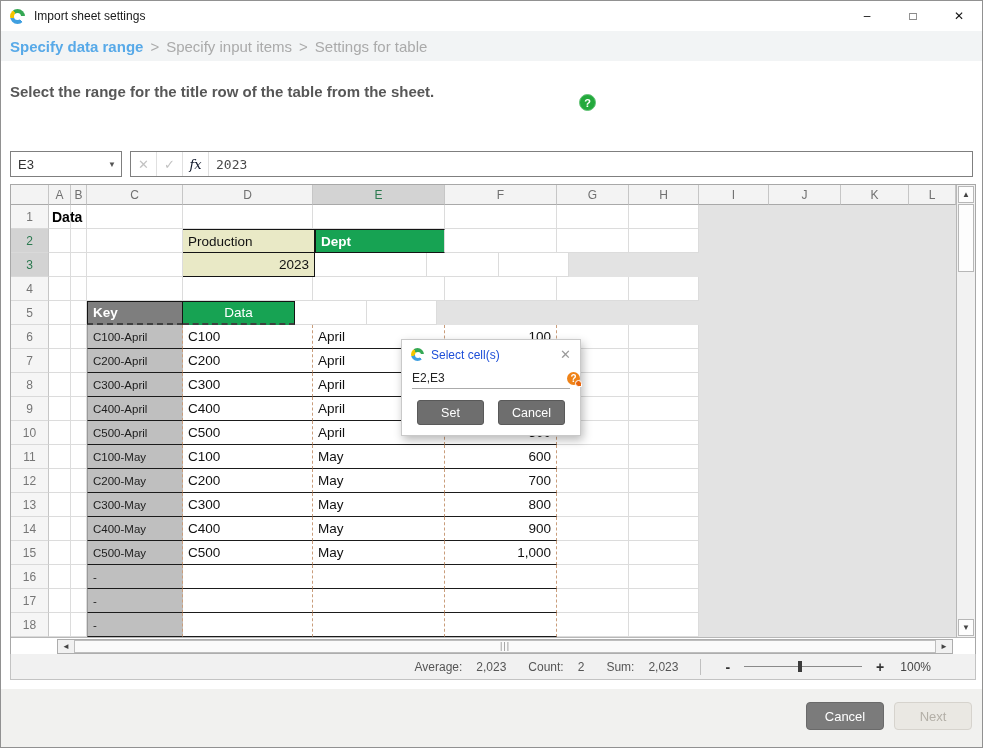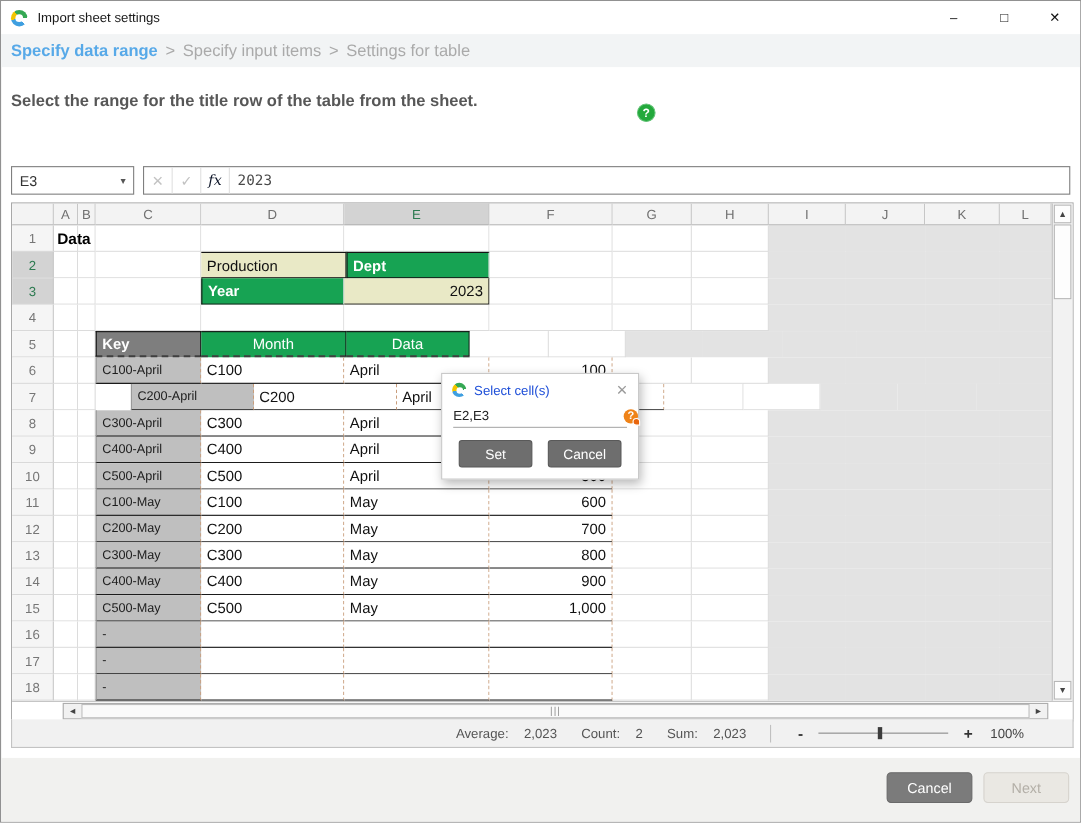--- a/index.html
+++ b/index.html
@@ -213,21 +213,20 @@
             <div class="cell dead" style="width: 70px;"></div>
             <div class="cell dead" style="width: 72px;"></div>
             <div class="cell dead" style="width: 68px;"></div>
             <div class="cell dead" style="flex: 1 1 0%;"></div>
           </div>
           <div class="grid-row">
             <div class="row-hdr sel" style="width: 38px;">3</div>
             <div class="cell" style="width: 22px;"></div>
             <div class="cell" style="width: 16px;"></div>
             <div class="cell" style="width: 96px;"></div>
-            <div class="cell green pad blk blk-left" style="width: 130px;">Year</div>
             <div class="cell cream num blk blk-right" style="width: 132px;">2023</div>
             <div class="cell" style="width: 112px;"></div>
             <div class="cell" style="width: 72px;"></div>
             <div class="cell" style="width: 70px;"></div>
             <div class="cell dead" style="width: 70px;"></div>
             <div class="cell dead" style="width: 72px;"></div>
             <div class="cell dead" style="width: 68px;"></div>
             <div class="cell dead" style="flex: 1 1 0%;"></div>
           </div>
           <div class="grid-row">
@@ -243,21 +242,20 @@
             <div class="cell dead" style="width: 70px;"></div>
             <div class="cell dead" style="width: 72px;"></div>
             <div class="cell dead" style="width: 68px;"></div>
             <div class="cell dead" style="flex: 1 1 0%;"></div>
           </div>
           <div class="grid-row">
             <div class="row-hdr" style="width: 38px;">5</div>
             <div class="cell" style="width: 22px;"></div>
             <div class="cell" style="width: 16px;"></div>
             <div class="cell k-hdr pad" style="width: 96px;">Key</div>
-            <div class="cell g-hdr ctr" style="width: 132px;">Month</div>
             <div class="cell g-hdr ctr" style="width: 112px;">Data</div>
             <div class="cell" style="width: 72px;"></div>
             <div class="cell" style="width: 70px;"></div>
             <div class="cell dead" style="width: 70px;"></div>
             <div class="cell dead" style="width: 72px;"></div>
             <div class="cell dead" style="width: 68px;"></div>
             <div class="cell dead" style="flex: 1 1 0%;"></div>
           </div>
           <div class="grid-row">
             <div class="row-hdr" style="width: 38px;">6</div>
@@ -271,21 +269,21 @@
             <div class="cell" style="width: 70px;"></div>
             <div class="cell dead" style="width: 70px;"></div>
             <div class="cell dead" style="width: 72px;"></div>
             <div class="cell dead" style="width: 68px;"></div>
             <div class="cell dead" style="flex: 1 1 0%;"></div>
           </div>
           <div class="grid-row">
             <div class="row-hdr" style="width: 38px;">7</div>
             <div class="cell" style="width: 22px;"></div>
             <div class="cell" style="width: 16px;"></div>
-            <div class="cell t-cell t-first k-cell pad" style="width: 112px; margin-left: 32px;">C200-April</div>
+            <div class="cell t-cell t-first k-cell pad" style="width: 96px;">C200-April</div>
             <div class="cell t-cell pad" style="width: 130px;">C200</div>
             <div class="cell t-cell pad" style="width: 132px;">April</div>
             <div class="cell t-cell num" style="width: 112px;"></div>
             <div class="cell" style="width: 72px;"></div>
             <div class="cell" style="width: 70px;"></div>
             <div class="cell dead" style="width: 70px;"></div>
             <div class="cell dead" style="width: 72px;"></div>
             <div class="cell dead" style="width: 68px;"></div>
             <div class="cell dead" style="flex: 1 1 0%;"></div>
           </div>

